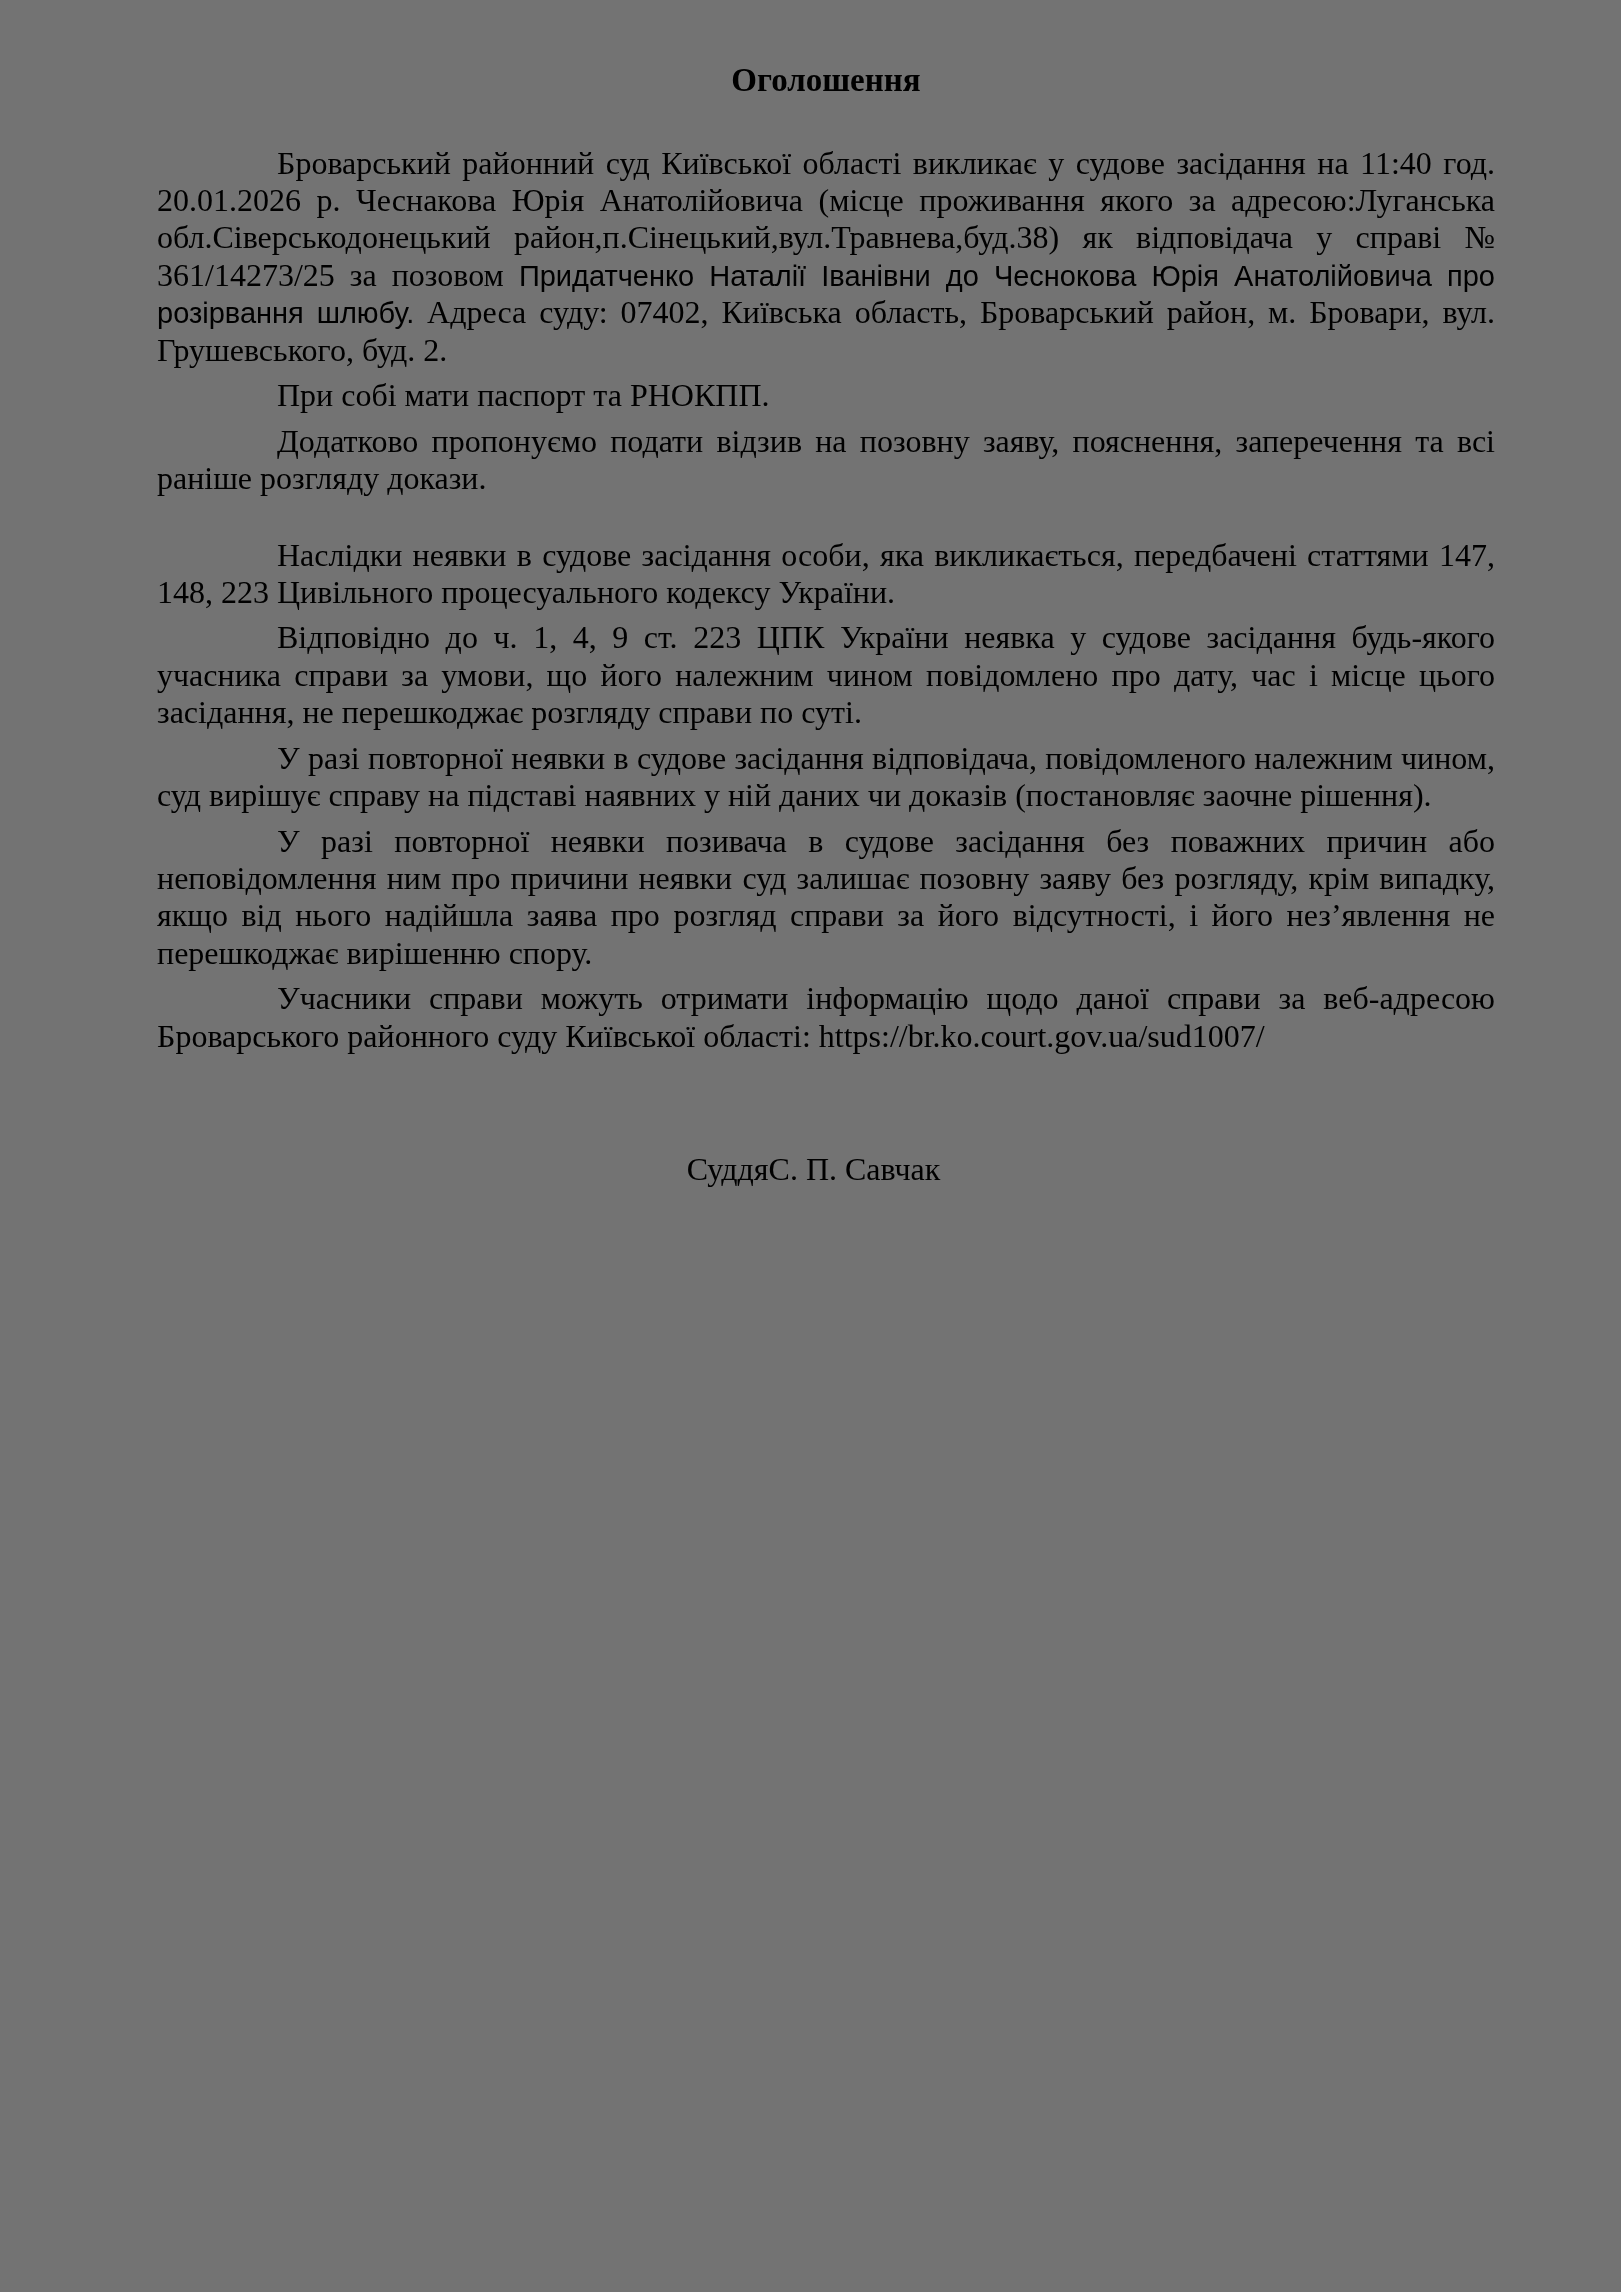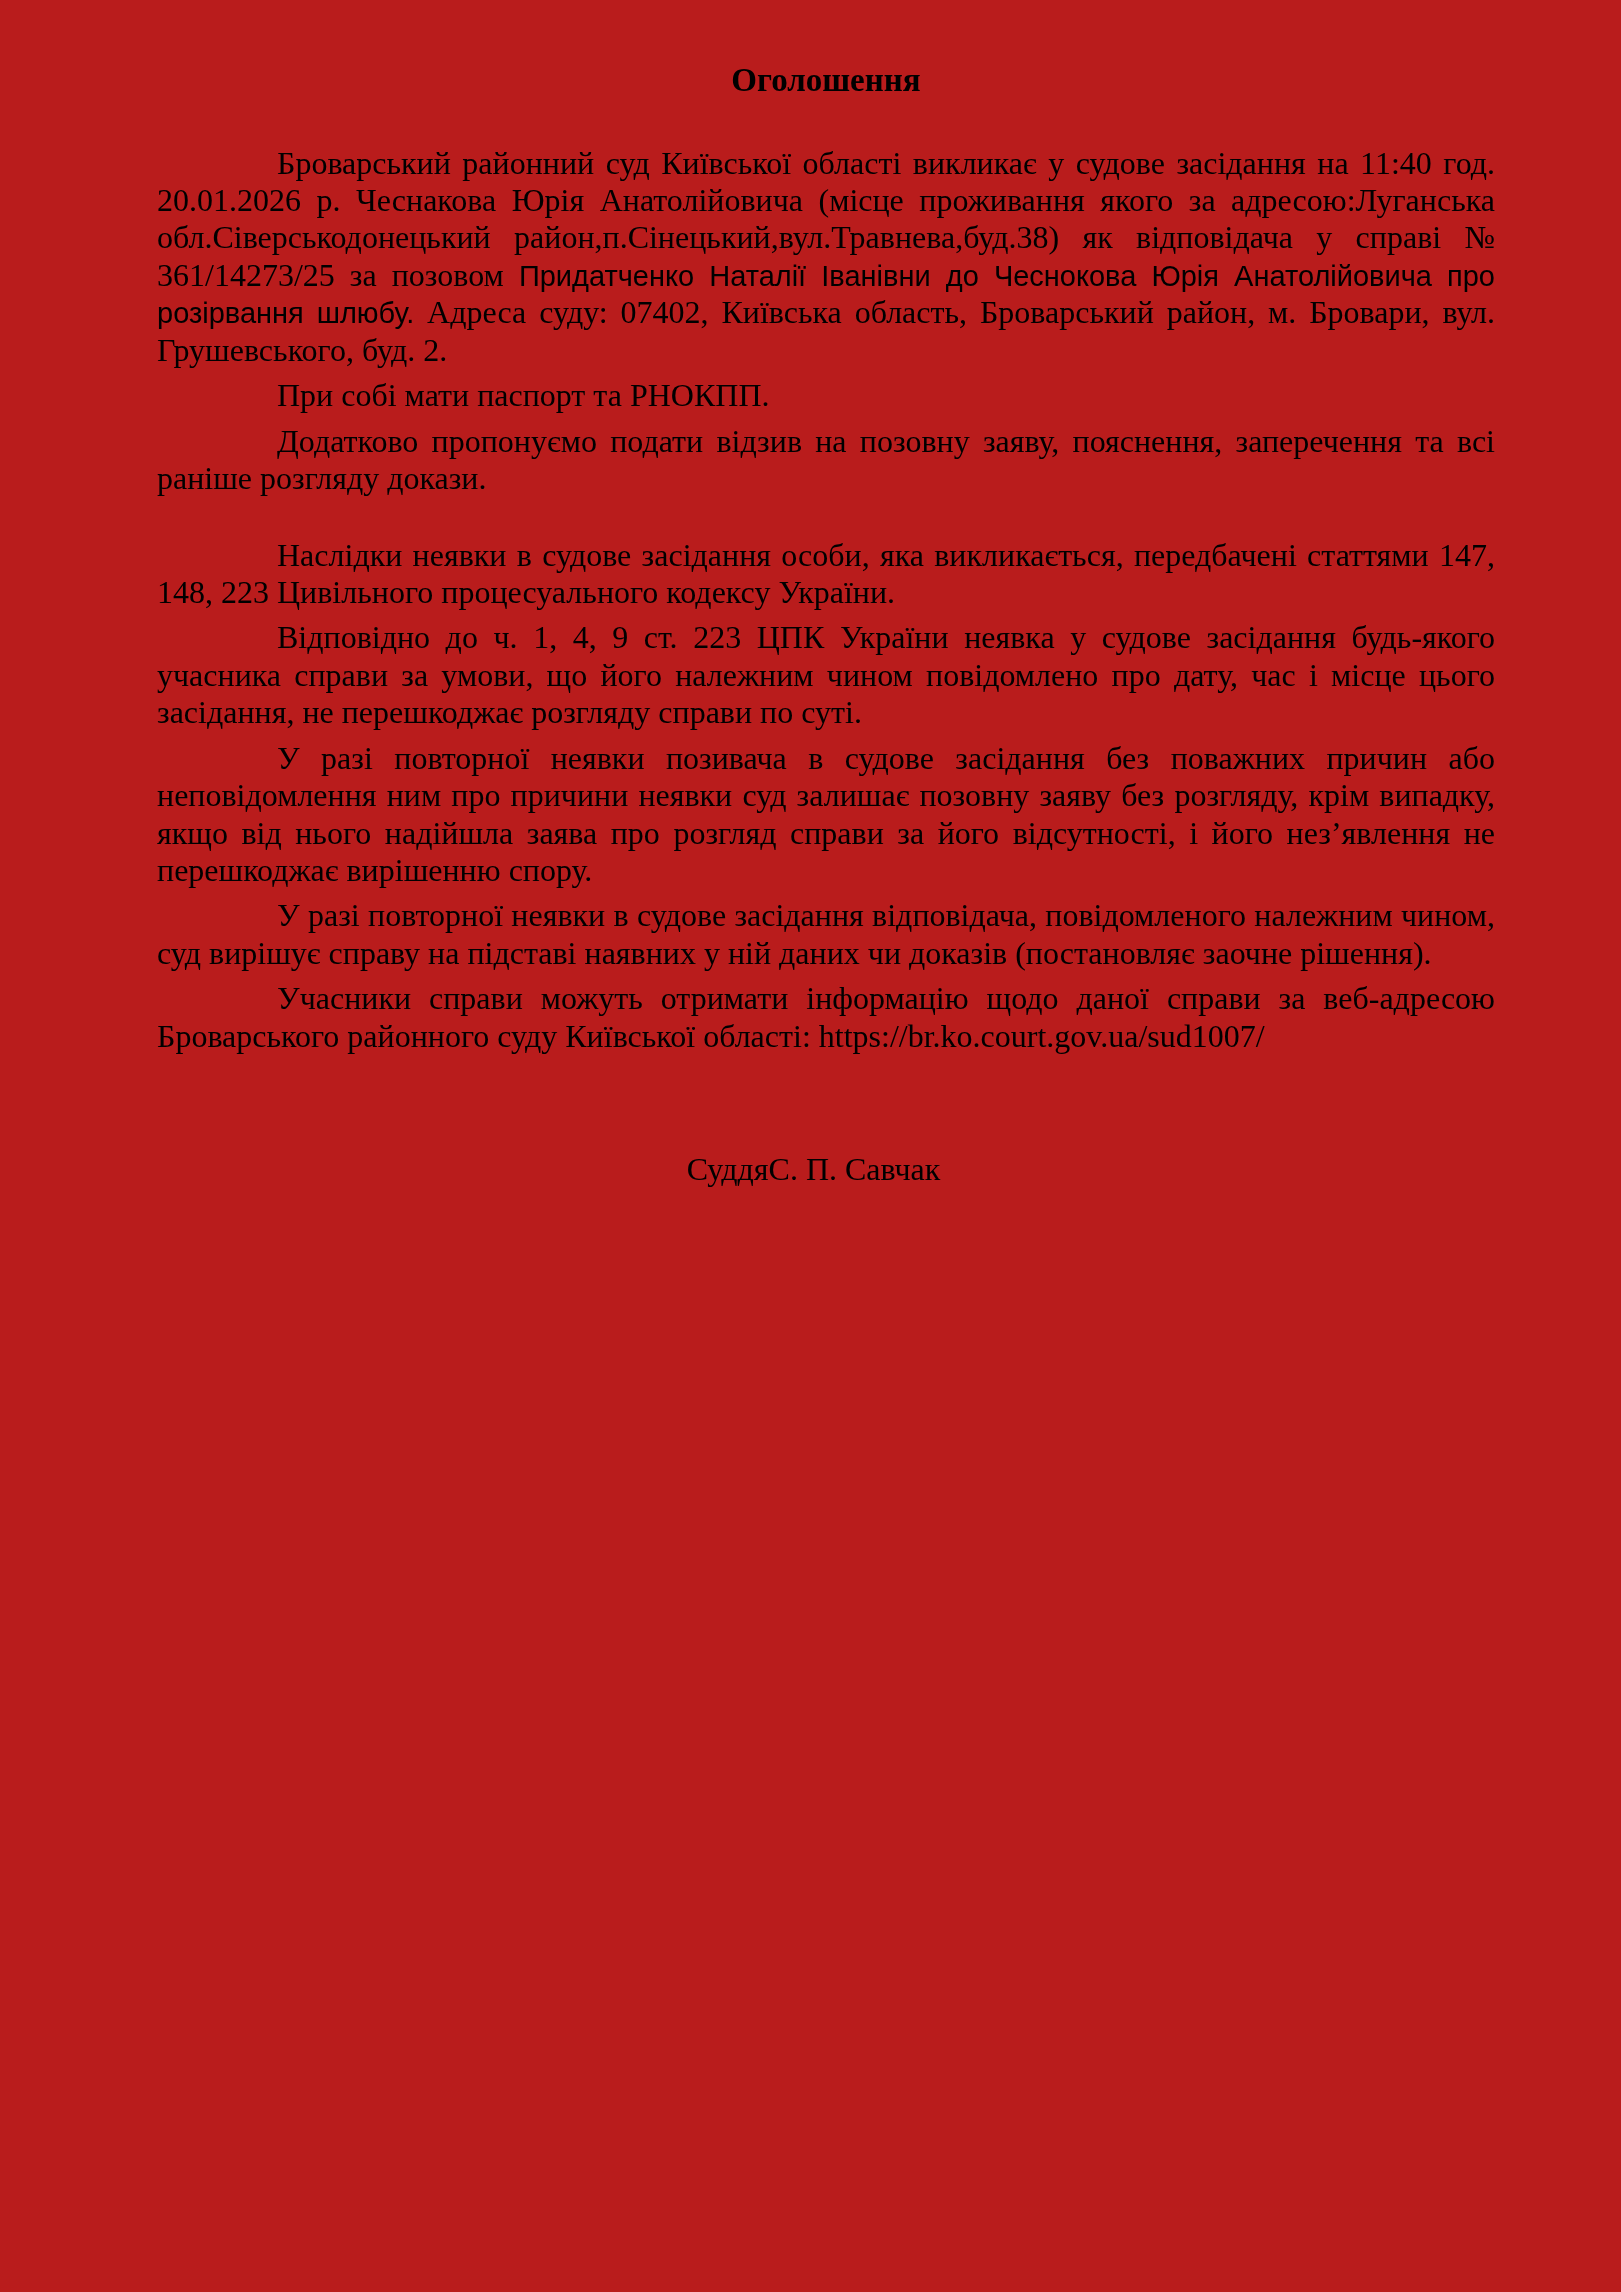--- a/index.html
+++ b/index.html
@@ -5,21 +5,21 @@
   html, body {
     margin: 0;
     padding: 0;
     background: #ffffff;
   }
   .page {
     position: relative;
     width: 1621px;
     height: 2293px;
     box-sizing: border-box;
-    background: #b91c1c;
+    background: #737373;
     color: #000000;
     padding: 61px 118px 0 149px;
     font-family: "Liberation Serif", serif;
     font-size: 32px;
     line-height: 1.17;
   }
   .title {
     margin: 0 0 45px 0;
     text-align: center;
     font-size: 33px;
@@ -54,22 +54,22 @@
 <body>
 
 <div class="page">
   <h1 class="title">Оголошення</h1>
   <div class="body-text" id="paragraphs">
       <p class="para"><span class="run-serif">Броварський районний суд Київської області викликає у судове засідання на 11:40 год. 20.01.2026 р. Чеснакова Юрія Анатолійовича (місце проживання якого за адресою:Луганська обл.Сіверськодонецький район,п.Сінецький,вул.Травнева,буд.38) як відповідача у справі № 361/14273/25 за позовом </span><span class="run-sans">Придатченко Наталії Іванівни до Чеснокова Юрія Анатолійовича про розірвання шлюбу.</span><span class="run-serif"> Адреса суду: 07402, Київська область, Броварський район, м. Бровари, вул. Грушевського, буд. 2.</span></p>
       <p class="para"><span class="run-serif">При собі мати паспорт та РНОКПП.</span></p>
       <p class="para"><span class="run-serif">Додатково пропонуємо подати відзив на позовну заяву, пояснення, заперечення та всі раніше розгляду докази.</span></p>
       <p class="para space-before"><span class="run-serif">Наслідки неявки в судове засідання особи, яка викликається, передбачені статтями 147, 148, 223 Цивільного процесуального кодексу України.</span></p>
       <p class="para"><span class="run-serif">Відповідно до ч. 1, 4, 9 ст. 223 ЦПК України неявка у судове засідання будь-якого учасника справи за умови, що його належним чином повідомлено про дату, час і місце цього засідання, не перешкоджає розгляду справи по суті.</span></p>
+      <p class="para"><span class="run-serif">У разі повторної неявки в судове засідання відповідача, повідомленого належним чином, суд вирішує справу на підставі наявних у ній даних чи доказів (постановляє заочне рішення).</span></p>
       <p class="para"><span class="run-serif">У разі повторної неявки позивача в судове засідання без поважних причин або неповідомлення ним про причини неявки суд залишає позовну заяву без розгляду, крім випадку, якщо від нього надійшла заява про розгляд справи за його відсутності, і його нез’явлення не перешкоджає вирішенню спору.</span></p>
-      <p class="para"><span class="run-serif">У разі повторної неявки в судове засідання відповідача, повідомленого належним чином, суд вирішує справу на підставі наявних у ній даних чи доказів (постановляє заочне рішення).</span></p>
       <p class="para"><span class="run-serif">Учасники справи можуть отримати інформацію щодо даної справи за веб-адресою Броварського районного суду Київської області: https://br.ko.court.gov.ua/sud1007/</span></p>
     </div>
   <div class="signature">
     <span>Суддя</span>
     <span>С. П. Савчак</span>
   </div>
 </div>
 
 
 </body></html>

